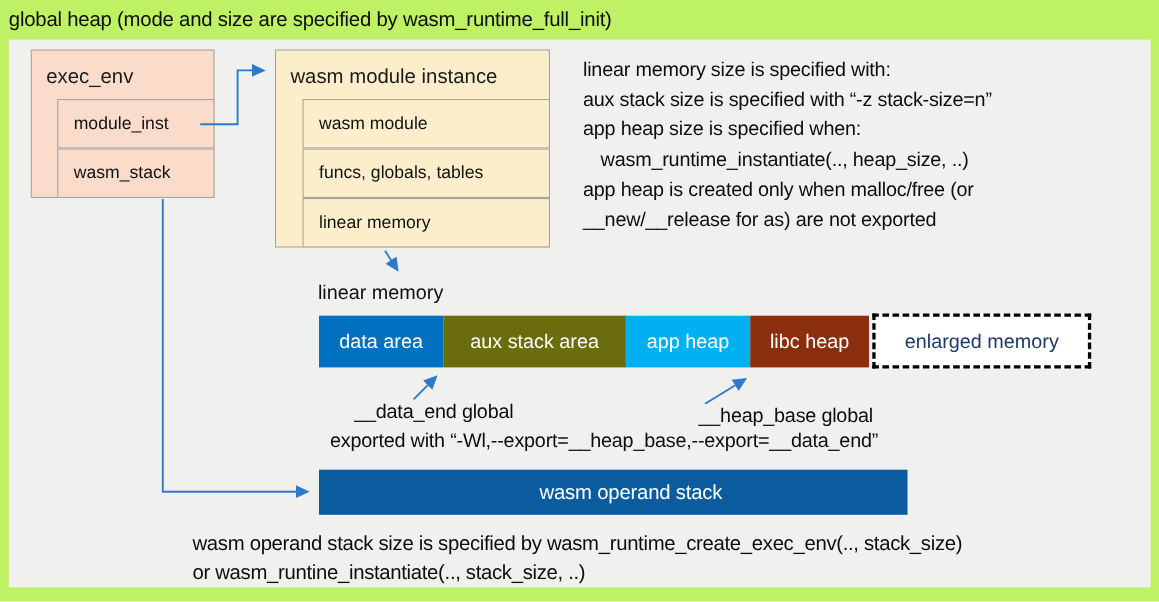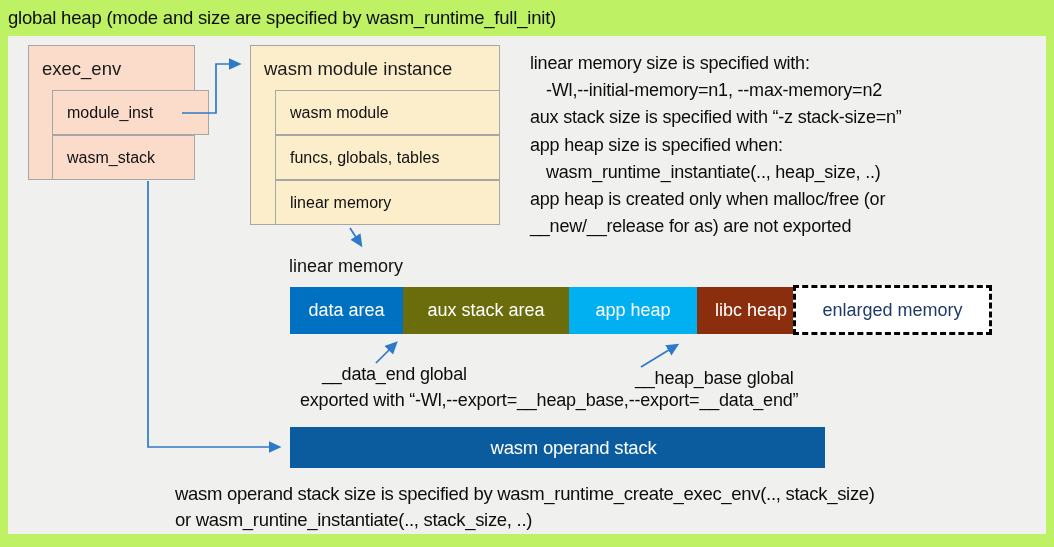--- a/index.html
+++ b/index.html
@@ -41,21 +41,21 @@
   .lm-label{left:289px;top:256px;font-size:18px;}
   .bar{
     left:290px;top:287px;height:47px;display:flex;
   }
   .seg{
     height:100%;display:flex;align-items:center;justify-content:center;
     color:#ffffff;font-size:18px;white-space:nowrap;
   }
   .seg-data{width:113px;}
   .seg-aux{width:166px;}
-  .seg-app{width:128px;}
+  .seg-app{width:113px;}
   .seg-libc{width:108px;}
   .enlarged{
     left:793px;top:285px;width:199px;height:50px;box-sizing:border-box;
     background:#ffffff;border:3px dashed #000000;
     display:flex;align-items:center;justify-content:center;
     font-size:18px;
   }
   .anno{font-size:18px;color:#0d0d0d;white-space:nowrap;letter-spacing:-0.2px;}
   .data-end-label{left:322px;top:364px;}
   .heap-base-label{left:635px;top:368px;}
@@ -77,21 +77,21 @@
 
 <div class="page">
 
   <div class="abs title">global heap (mode and size are specified by wasm_runtime_full_init)</div>
 
   <div class="abs panel"></div>
 
   <div class="abs box salmon" style="left:28px;top:45px;width:167px;height:135px;">
     <div class="box-title">exec_env</div>
   </div>
-  <div class="inner-box salmon" style="left:52px;top:90px;width:157px;height:45px;">
+  <div class="inner-box salmon" style="left:52px;top:90px;width:143px;height:45px;">
     <span>module_inst</span>
   </div>
   <div class="inner-box salmon" style="left:52px;top:135px;width:143px;height:45px;">
     <span>wasm_stack</span>
   </div>
 
   <div class="abs box yellow" style="left:250px;top:45px;width:250px;height:180px;">
     <div class="box-title">wasm module instance</div>
   </div>
   <div class="inner-box yellow" style="left:275px;top:90px;width:225px;height:45px;">
@@ -99,21 +99,20 @@
   </div>
   <div class="inner-box yellow" style="left:275px;top:135px;width:225px;height:45px;text-align:center;">
     <span>funcs, globals, tables</span>
   </div>
   <div class="inner-box yellow" style="left:275px;top:180px;width:225px;height:45px;">
     <span>linear memory</span>
   </div>
 
   <div class="abs notes">
     <div class="line">linear memory size is specified with:</div>
-    <div class="line indent">-Wl,--initial-memory=n1, --max-memory=n2</div>
     <div class="line">aux stack size is specified with “-z stack-size=n”</div>
     <div class="line">app heap size is specified when:</div>
     <div class="line indent">wasm_runtime_instantiate(.., heap_size, ..)</div>
     <div class="line">app heap is created only when malloc/free (or</div>
     <div class="line">__new/__release for as) are not exported</div>
   </div>
 
   <div class="abs lm-label">linear memory</div>
   <div class="abs bar">
     <div class="seg seg-data" style="background-color: rgb(0, 112, 192);">

